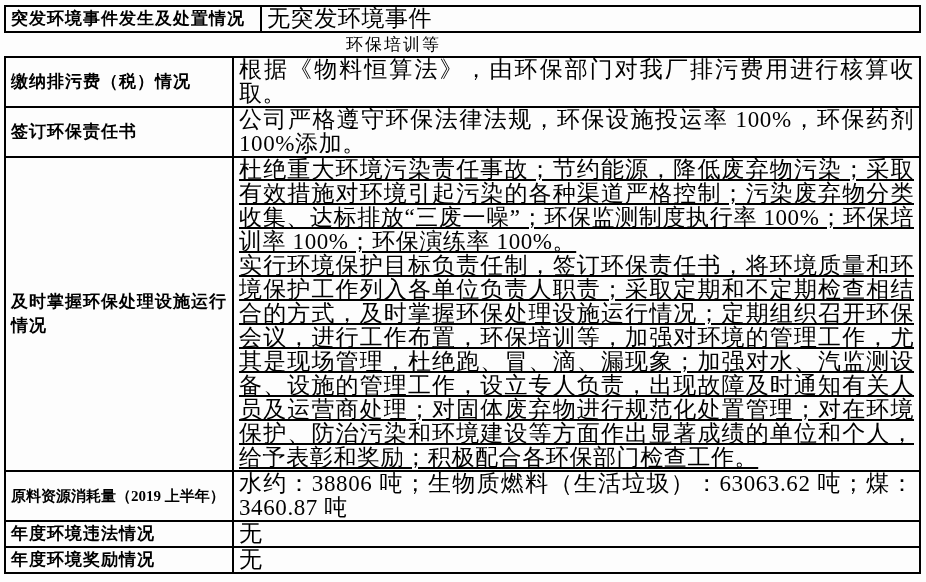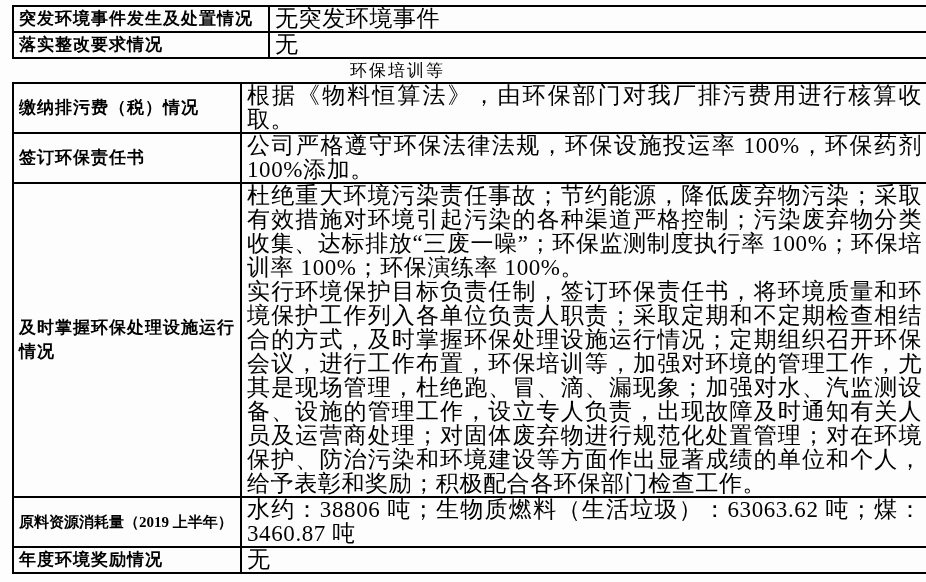--- a/index.html
+++ b/index.html
@@ -3,21 +3,21 @@
 <meta charset="utf-8">
 <style>
   * { box-sizing: border-box; margin: 0; padding: 0; }
   html, body {
     width: 926px; height: 582px;
     background: #fdfdfd;
     font-family: "Liberation Serif", "DejaVu Serif", serif;
     color: #000;
     overflow: hidden;
   }
-  .page { position: relative; width: 787px; height: 582px; padding: 5px 4px 0 12px; }
+  .page { position: relative; width: 787px; height: 582px; padding: 5px 4px 0 4px; }
 
   table { border-collapse: collapse; table-layout: fixed; width: 917px; }
   td { border: 2px solid #000; vertical-align: middle; padding: 0 5px; }
 
   
   .top-table td.label-cell { width: 256px; }
   
   .main-table td.label-cell { width: 228px; font-family: Liberation Serif, serif; }
 
   .label-cell {
@@ -26,21 +26,21 @@
     letter-spacing: 1px;
     line-height: 24px;
   }
   .value-cell {
     font-size: 23px;
     letter-spacing: 0.6px;
     line-height: 24px;
     text-align: justify;
     text-justify: inter-character;
   }
-  .value-cell p { text-align: justify; }
+  .value-cell p { text-align: justify; text-decoration: underline; }
 
   .h1  { height: 26px; }
   .h2  { height: 52px; }
   .h3  { height: 78px; }
   .h10 { height: 238px; }
 
   .section-title {
     height: 23px;
     display: flex; align-items: center; justify-content: center;
     font-size: 17px;
@@ -53,24 +53,20 @@
 </head>
 <body>
 
 <div class="page">
 
   <table class="top-table">
     <tbody>
       <tr class="h1">
         <td class="label-cell">突发环境事件发生及处置情况</td>
         <td class="value-cell">无突发环境事件</td>
-      </tr>
-      <tr class="h1">
-        <td class="label-cell">落实整改要求情况</td>
-        <td class="value-cell">无</td>
       </tr>
     </tbody>
   </table>
 
   <div class="section-title">环保培训等</div>
 
   <table class="main-table">
     <tbody>
       <tr class="h1">
         <td class="label-cell">缴纳排污费（税）情况</td>
@@ -90,20 +86,24 @@
         </td>
       </tr>
 
 
 
       <tr class="h1">
         <td class="label-cell tight-label">原料资源消耗量（2019 上半年）</td>
         <td class="value-cell">水约：38806 吨；生物质燃料（生活垃圾）：63063.62 吨；煤：3460.87 吨</td>
       </tr>
 
+      <tr class="h1">
+        <td class="label-cell">年度环境违法情况</td>
+        <td class="value-cell">无</td>
+      </tr>
 
       <tr class="h1">
         <td class="label-cell">年度环境奖励情况</td>
         <td class="value-cell">无</td>
       </tr>
     </tbody>
   </table>
 
 </div>
 

